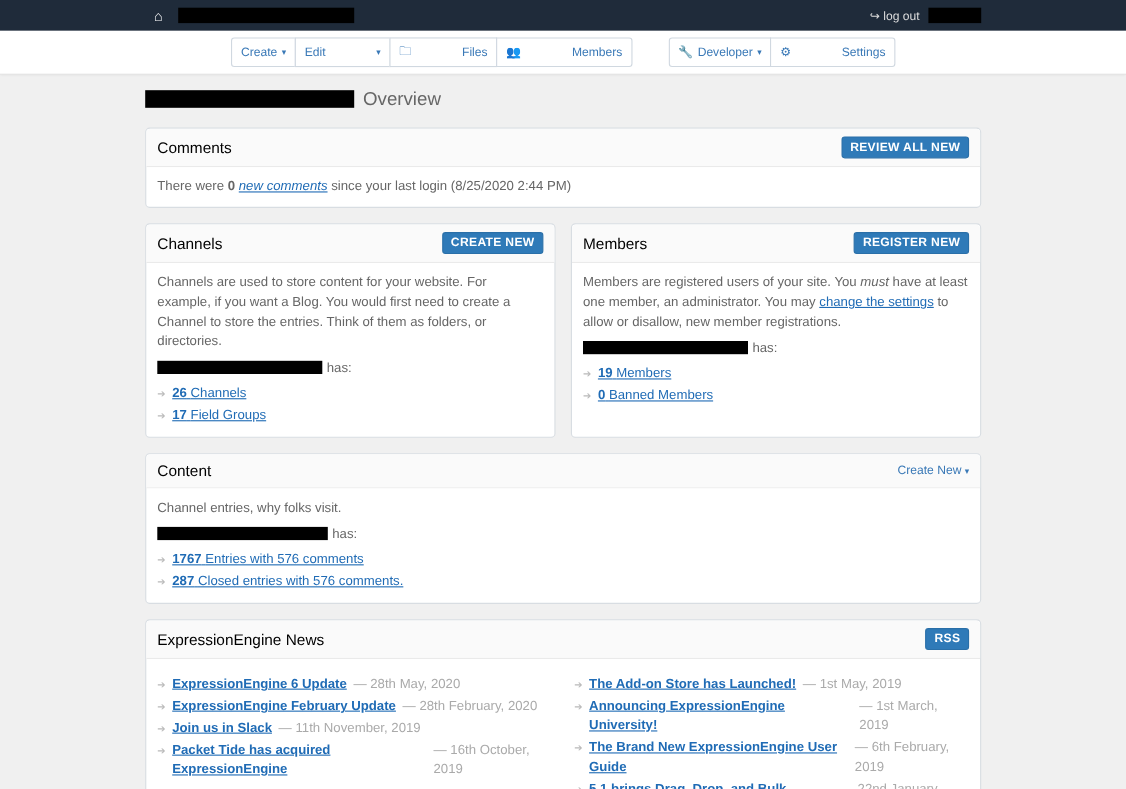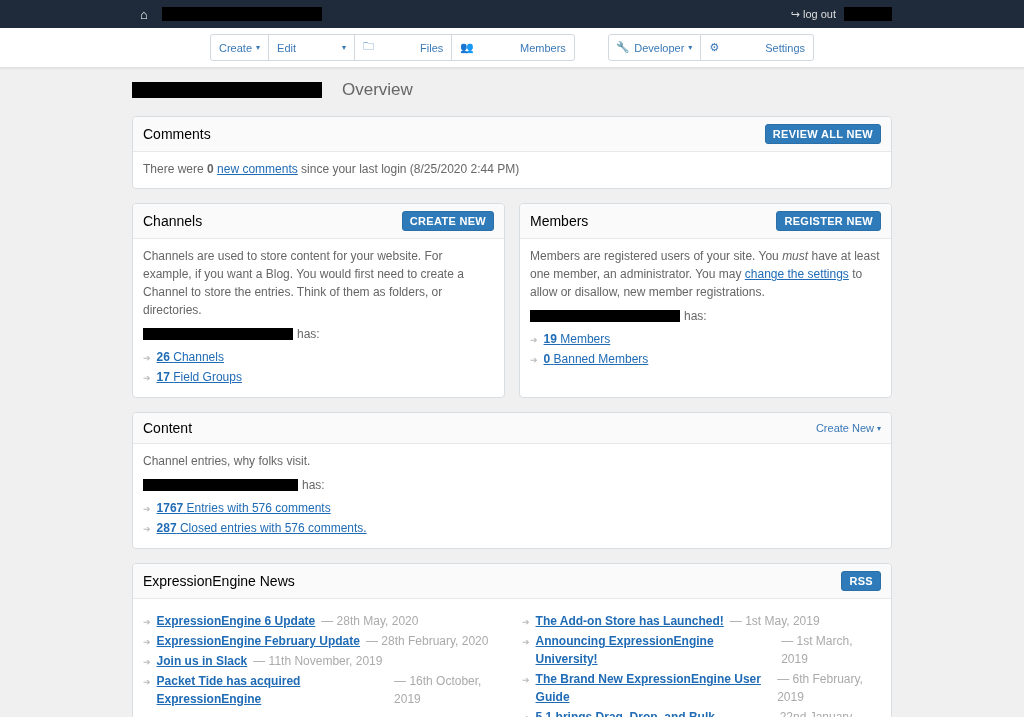--- a/index.html
+++ b/index.html
@@ -19,21 +19,21 @@
 .toolbar-inner { width: 604px; margin: 0 auto; display: flex; justify-content: space-between; }
 .btn-group { display: flex; }
 .btn { background: #fff; border: 1px solid #d0d8e0; color: #3a79b7; padding: 3px 8px; font-size: 11px; display: inline-flex; align-items: center; gap: 4px; cursor: pointer; }
 .btn:first-child { border-radius: 3px 0 0 3px; }
 .btn:last-child { border-radius: 0 3px 3px 0; }
 .btn + .btn { margin-left: -1px; gap: 46px; }
 .caret { font-size: 8px; }
 .ico { font-size: 11px; }
 
 .container { width: 760px; margin: 0 auto; padding: 12px 0 40px; }
-.page-title { display: flex; align-items: center; gap: 20px; margin-bottom: 16px; }
+.page-title { display: flex; align-items: center; gap: 8px; margin-bottom: 16px; }
 .page-title-block { background: #000; width: 190px; height: 16px; }
 .page-title-text { font-size: 17px; color: #666; font-weight: 400; }
 
 .panel { background: #fff; border: 1px solid #d8dde2; border-radius: 4px; margin-bottom: 14px; }
 .panel-head { padding: 7px 10px; border-bottom: 1px solid #e8e8e8; display: flex; justify-content: space-between; align-items: center; background: #fafafa; border-radius: 4px 4px 0 0; }
 .panel-head h2 { font-size: 14px; color: #000000; font-weight: 400; }
 .panel-body { padding: 8px 10px 10px; color: #666; line-height: 1.5; }
 .badge-btn { background: #2f7ab8; color: #fff; font-size: 11px; font-weight: bold; padding: 3px 7px; border-radius: 3px; border: 1px solid #2a6fa8; cursor: pointer; letter-spacing: .3px; }
 .badge-link { color: #3a79b7; font-size: 11px; cursor: pointer; display: inline-flex; align-items: center; gap: 3px; }
 
@@ -114,21 +114,21 @@
   </div>
 
   <div class="panel">
     <div class="panel-head">
       <h2>Comments</h2>
       <span class="badge-btn">REVIEW ALL NEW</span>
     </div>
     <div class="panel-body">
       <p>
         <span>There were </span><b>0</b>
-        <a class="ul-link" style="">new comments</a><span> since your last login (8/25/2020 2:44 PM)</span>
+        <a class="ul-link" style="font-style:italic">new comments</a><span> since your last login (8/25/2020 2:44 PM)</span>
       </p>
     </div>
   </div>
 
   <div class="two-col">
     <div class="panel">
       <div class="panel-head">
         <h2>Channels</h2>
         <span class="badge-btn">CREATE NEW</span>
       </div>

